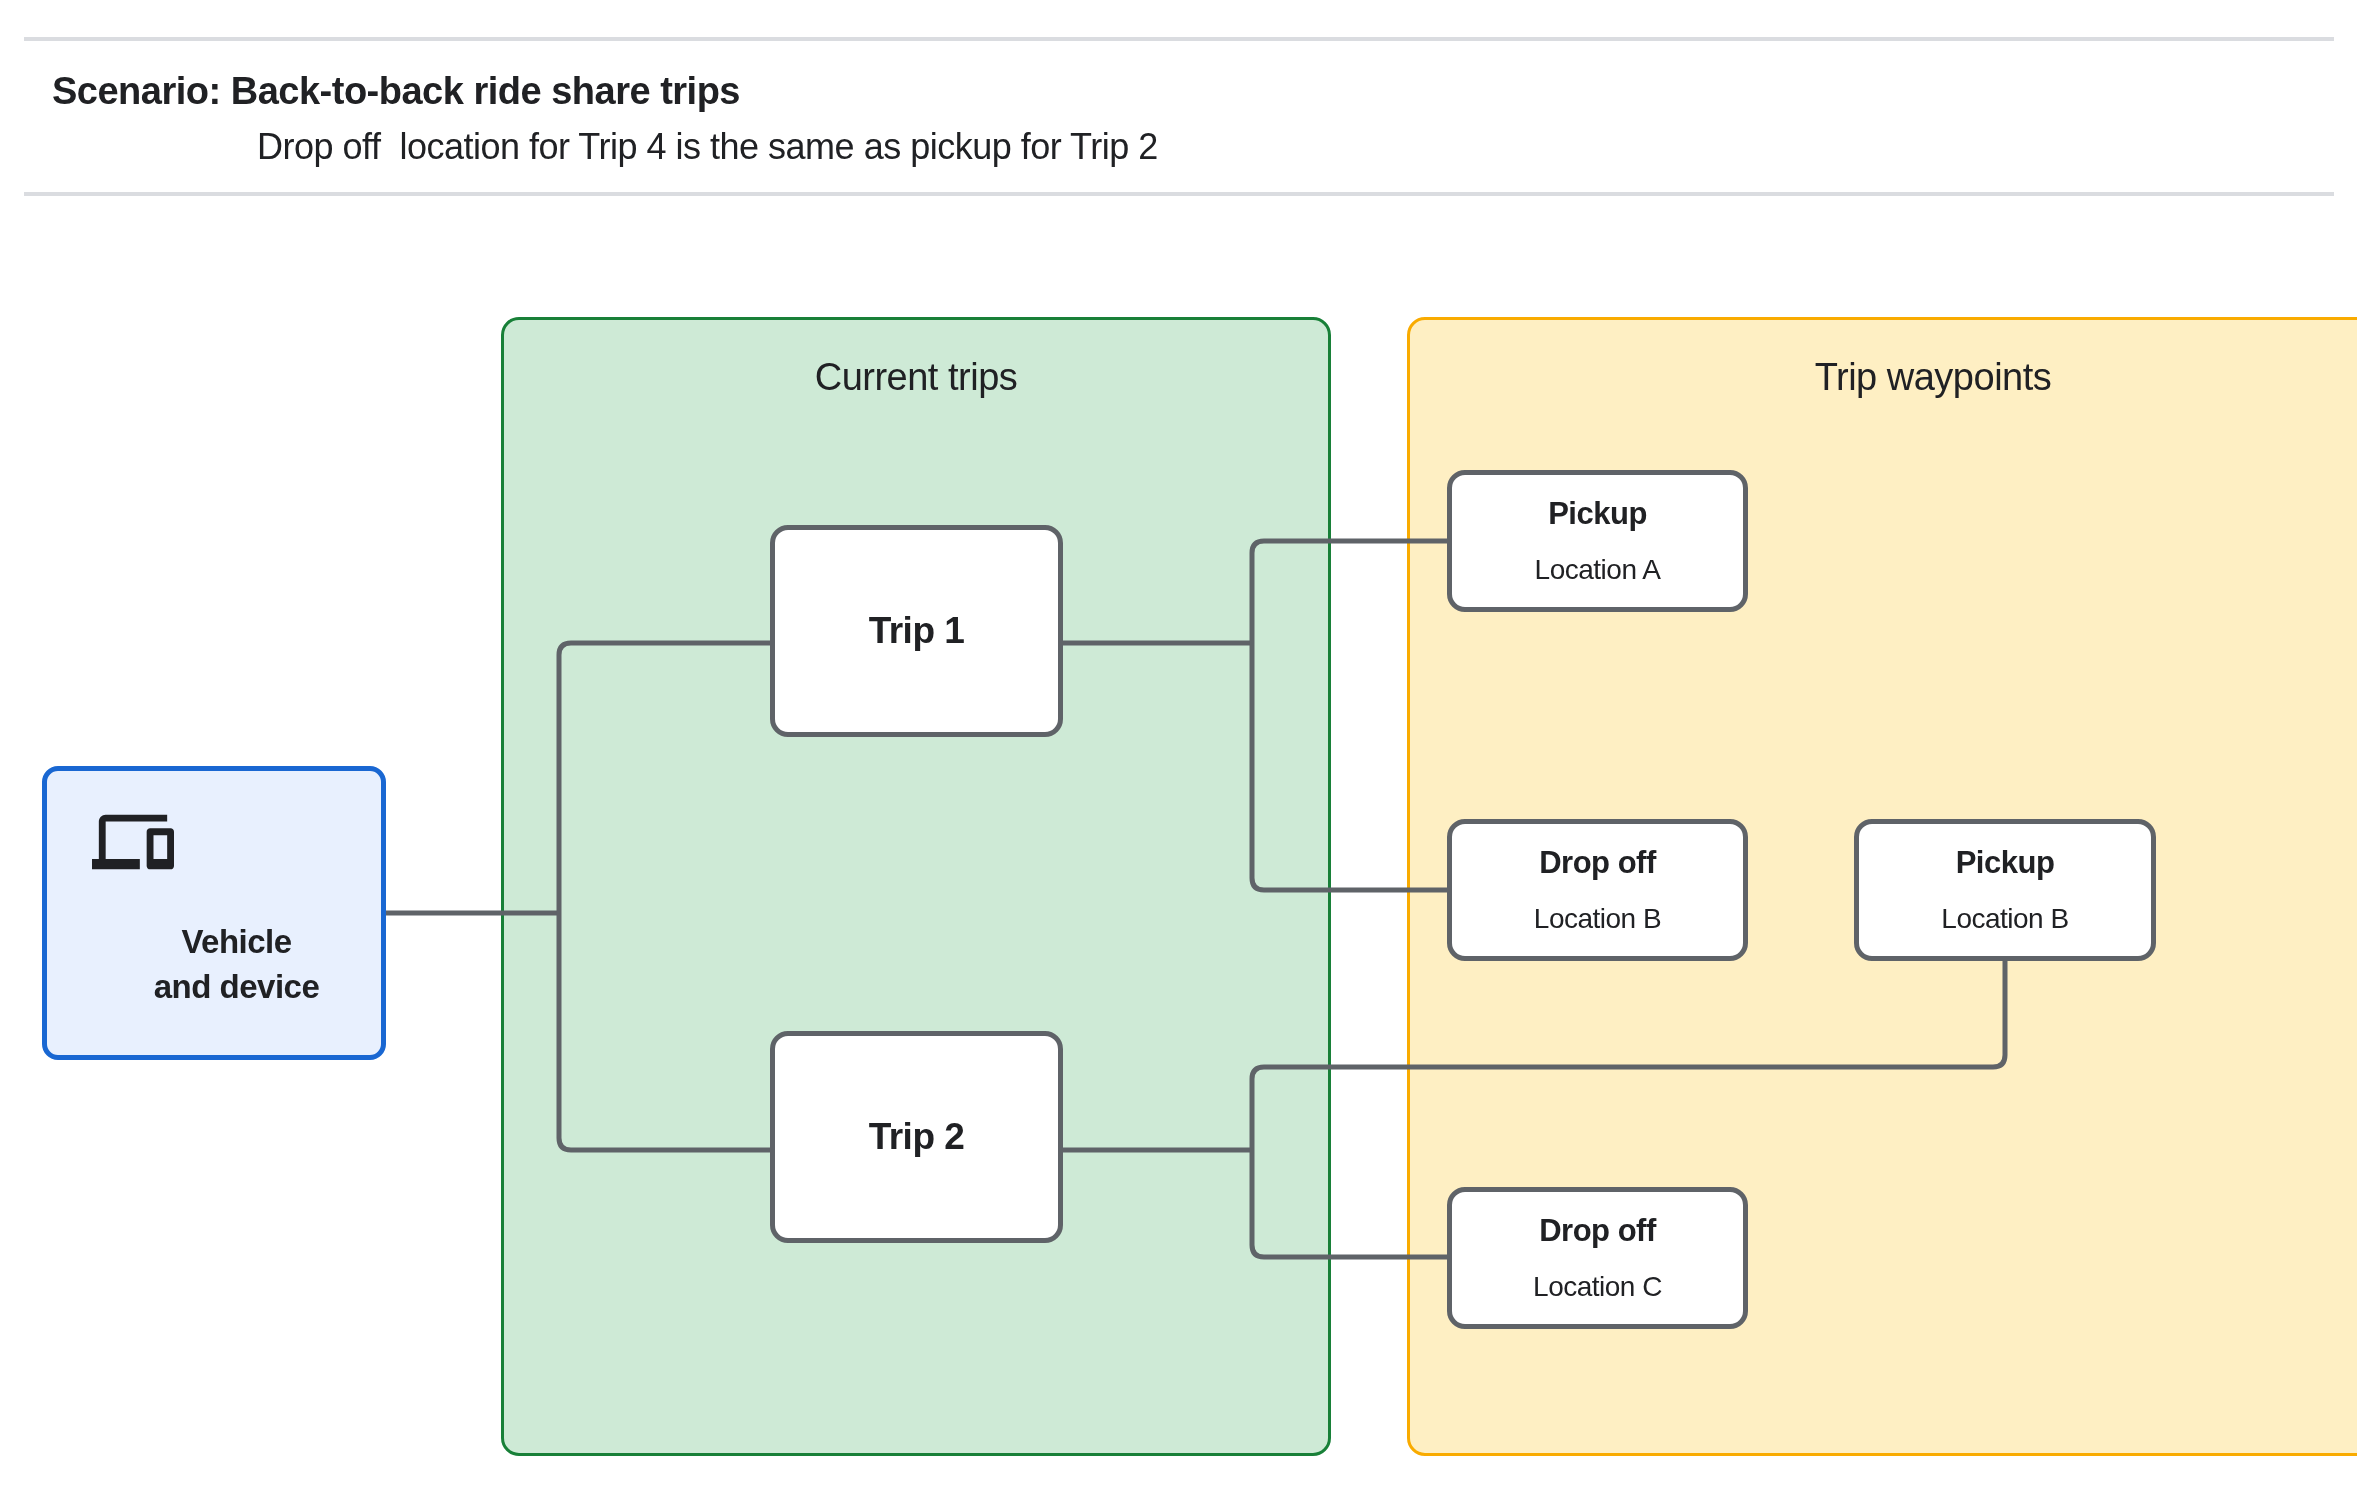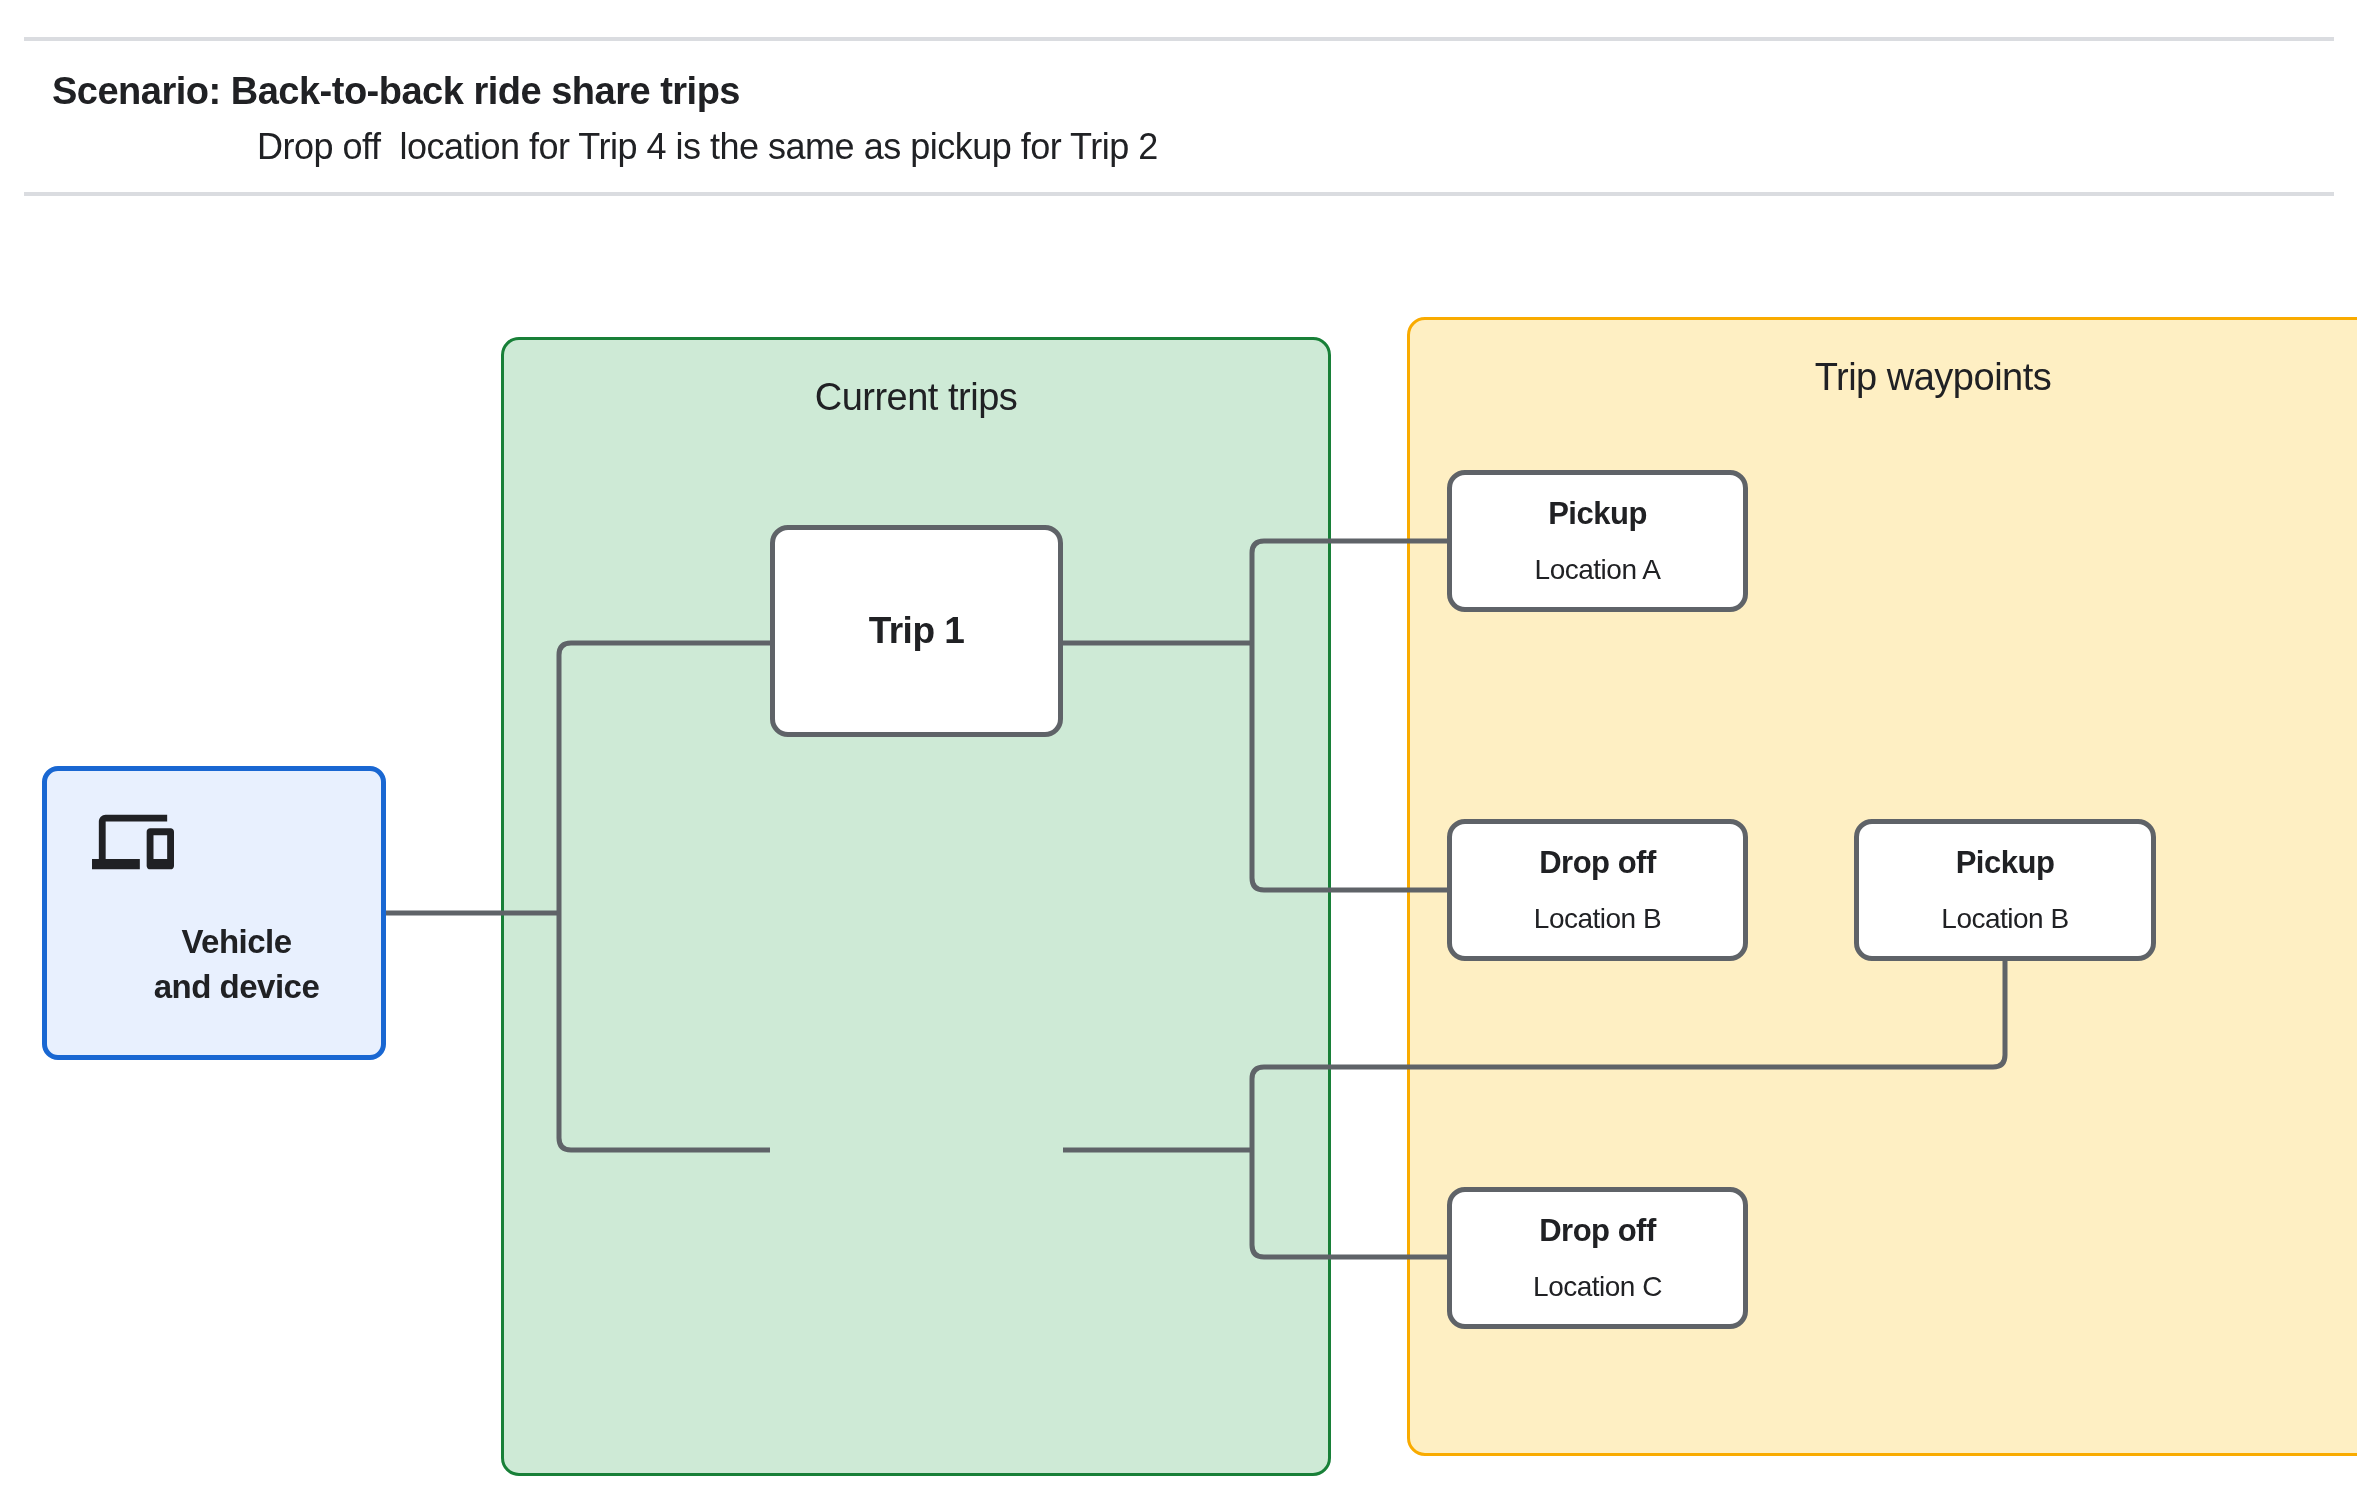--- a/index.html
+++ b/index.html
@@ -26,21 +26,20 @@
     letter-spacing:-0.5px;white-space:pre;
   }
   .group{
     position:absolute;top:317px;height:1139px;
     border-radius:18px;box-sizing:border-box;z-index:1;
   }
   .group-green{
     left:501px;width:830px;
     background:var(--container-green-fill,#ceead6);
     border:3px solid var(--container-green-border,#188038);
-    margin-top:20px;
   }
   .group-yellow{
     left:1371px;width:1052px;
     background:var(--container-yellow-fill,#feefc3);
     border:3px solid var(--container-yellow-border,#f9ab00);
     margin-left:36px;
   }
   .group-label{
     position:absolute;top:36px;left:0;right:0;
     text-align:center;font-size:38px;font-weight:400;
@@ -117,20 +116,23 @@
     </div>
     <div class="vehicle-label">
       <div>Vehicle</div>
       <div>and device</div>
     </div>
   </div>
 
   <div class="node trip-node" style="top:525px">
     <div class="trip-label">Trip 1</div>
   </div>
+  <div class="node trip-node" style="top:1031px">
+    <div class="trip-label">Trip 2</div>
+  </div>
 
   <div class="node waypoint" style="left:1447px;top:470px">
     <div class="waypoint-title">Pickup</div>
     <div class="waypoint-subtitle">Location A</div>
   </div>
   <div class="node waypoint" style="left:1447px;top:819px">
     <div class="waypoint-title">Drop off</div>
     <div class="waypoint-subtitle">Location B</div>
   </div>
   <div class="node waypoint" style="left:1854px;top:819px;width:302px">

